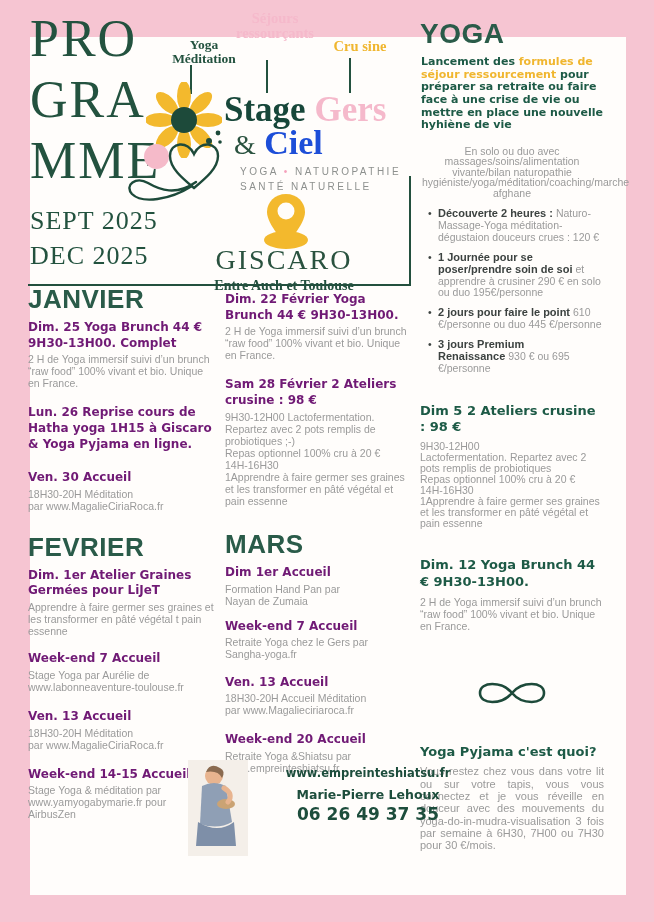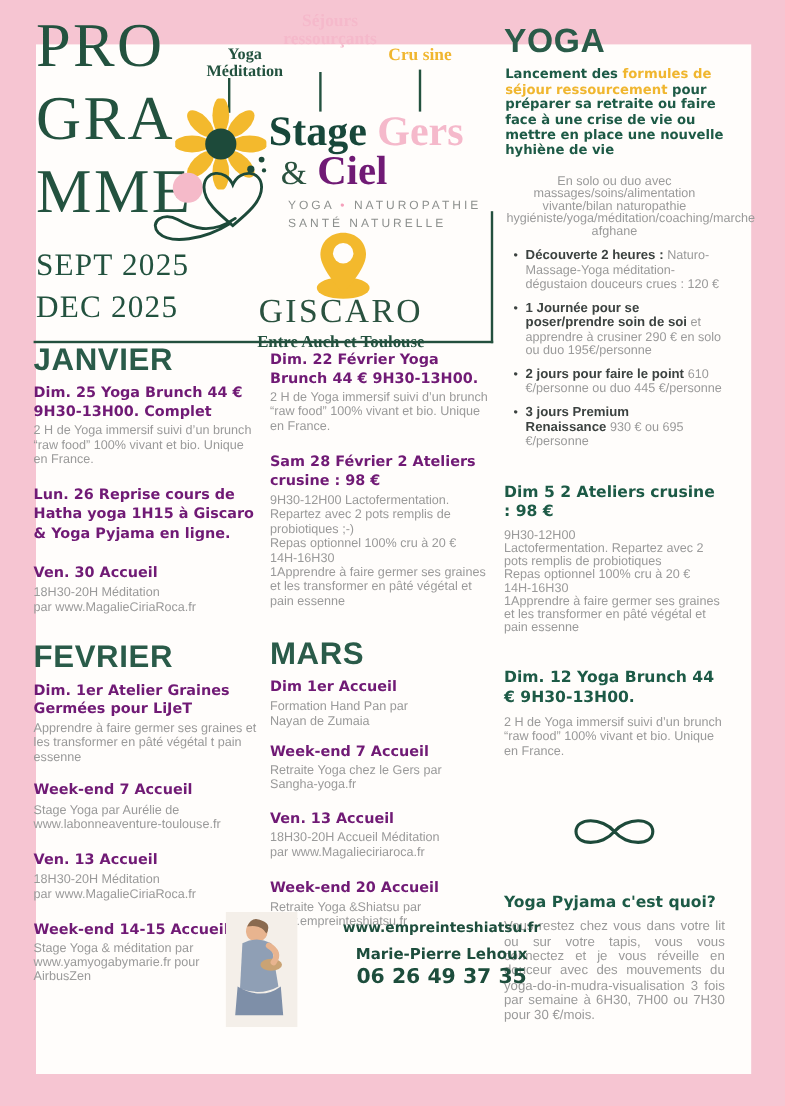--- a/index.html
+++ b/index.html
@@ -21,35 +21,35 @@
   }
   .title-dates{
     font-family:"Liberation Serif", serif;
     font-size:26px;line-height:35px;letter-spacing:1px;margin-top:12px;
   }
   
   .tag{position:absolute;text-align:center;font-family:"Liberation Serif", serif;
        font-weight:700;white-space:pre-line;line-height:1.05;}
   .tag-yoga{left:144px;top:38px;width:120px;font-size:13.5px;color:#23523f;}
   .tag-sejours{left:200px;top:11px;width:150px;font-size:14.5px;color:#f5b9cb;}
-  .tag-crusine{left:308px;top:39px;width:84px;font-size:14.5px;color:#f0b62f;}
+  .tag-crusine{left:318px;top:39px;width:84px;font-size:14.5px;color:#f0b62f;}
   .vline{position:absolute;width:1.5px;background:#23523f;}
   .v1{left:190px;top:65px;height:29px;}
   .v2{left:266px;top:60px;height:33px;}
   .v3{left:349px;top:58px;height:35px;}
   .flower{position:absolute;left:146px;top:82px;}
   .dots{position:absolute;left:203px;top:127px;}
   .pink-circle{position:absolute;left:144px;top:144px;width:25px;height:25px;
     border-radius:50%;background:#f5bac9;}
   .heart{position:absolute;left:122px;top:134px;}
   .logo-line1{position:absolute;left:224px;top:92px;
     font-family:"Liberation Serif", serif;font-weight:700;font-size:35px;line-height:1;}
   .logo-line2{position:absolute;left:234px;top:126px;
     font-family:"Liberation Serif", serif;font-weight:700;font-size:34px;line-height:1;}
-  .c-green{color:#17473a;} .c-pink{color:#f5b9cb;} .c-yellow{color:#701a75;}
+  .c-green{color:#17473a;} .c-pink{color:#f5b9cb;} .c-yellow{color:#1d4ed8;}
   .amp{font-size:28px;font-weight:400;color:#2a523f;}
   .logo-sub{position:absolute;left:240px;top:164px;font-size:10px;letter-spacing:2.5px;
     color:#8d908e;line-height:15px;}
   .logo-sub .dot{color:#f5a0bb;}
   
   .pin{position:absolute;left:258px;top:192px;}
   .place{position:absolute;left:198px;top:246px;width:172px;text-align:center;
     font-family:"Liberation Serif", serif;color:#2a523f;}
   .place-name{font-size:28px;letter-spacing:2px;line-height:1;}
   .place-sub{font-size:14px;font-weight:700;margin-top:4px;color:#23503e;}

